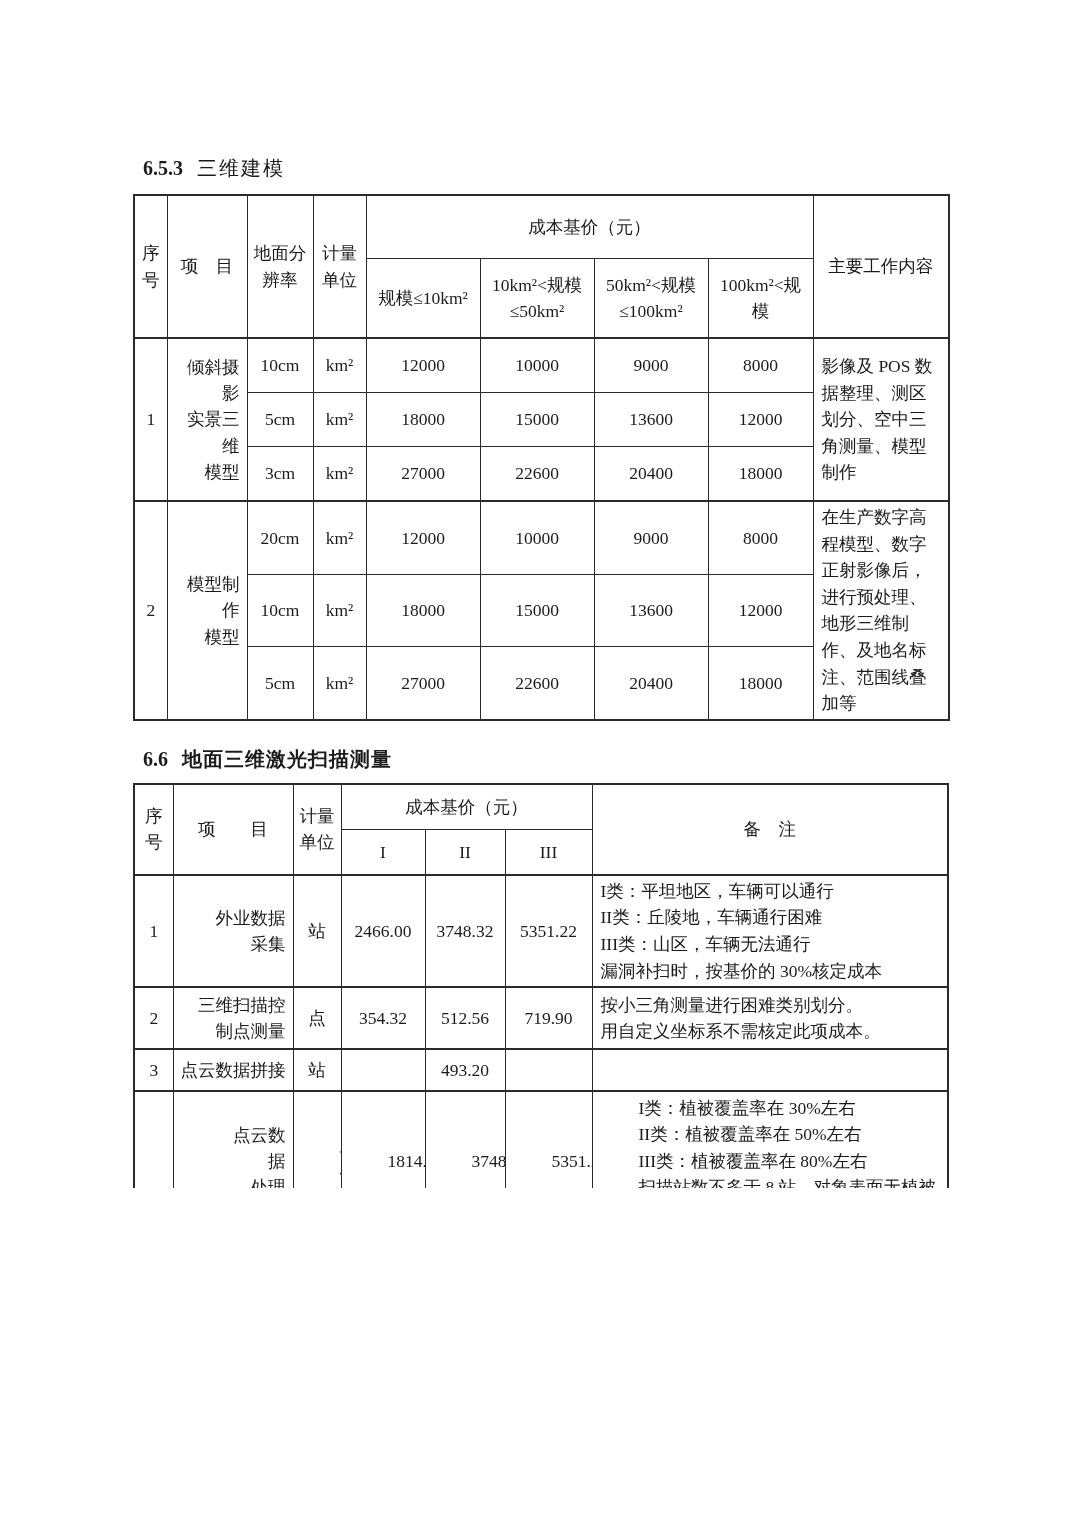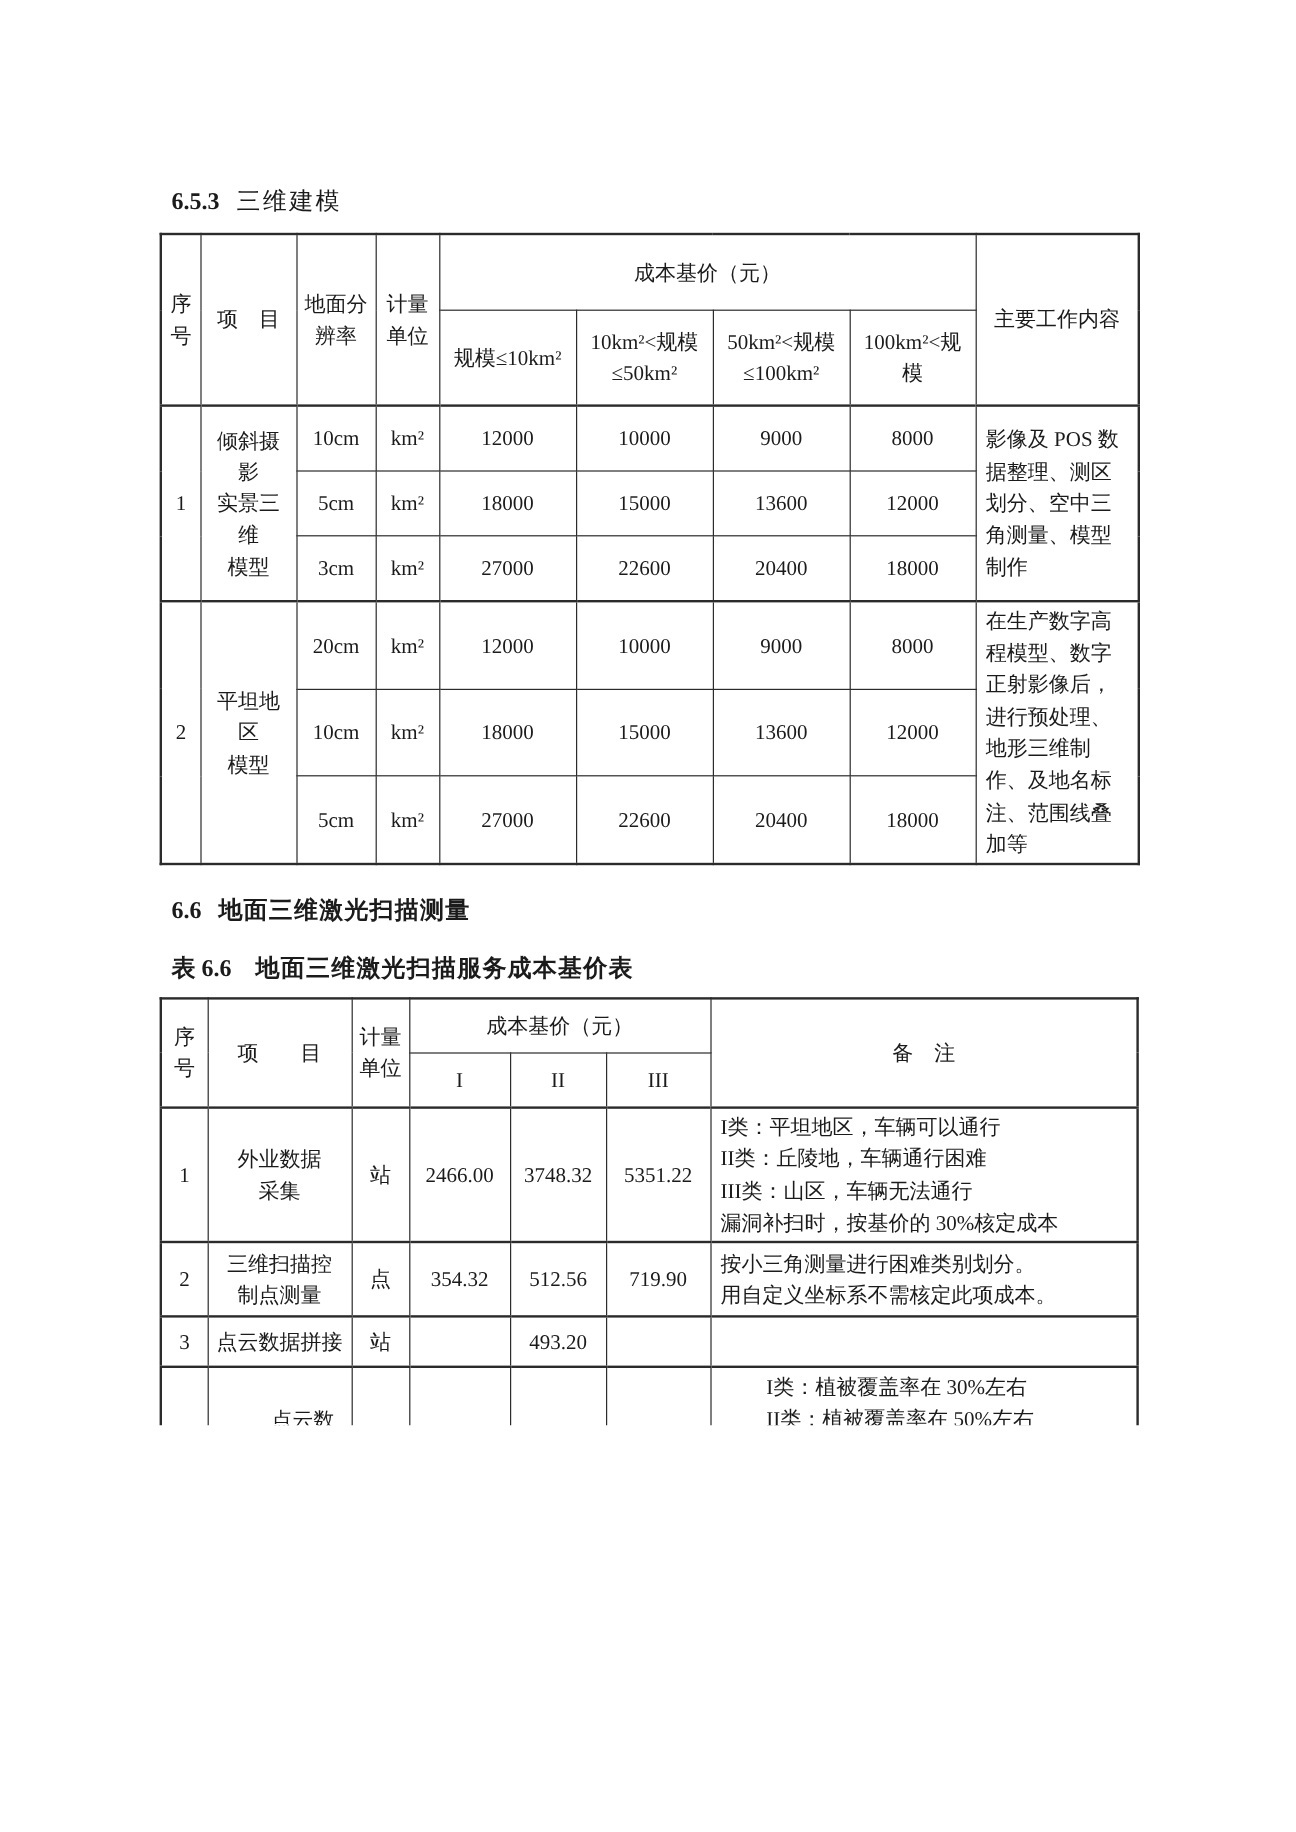--- a/index.html
+++ b/index.html
@@ -50,21 +50,21 @@
     line-height: 1.5;
     text-align: center;
     vertical-align: middle;
     padding: 2px 4px;
     white-space: pre-line;
     overflow: hidden;
   }
   .hdr-bottom { border-bottom: 2px solid #2b2b2b; }
   .thick-top  { border-top: 2px solid #2b2b2b; margin-left: 28px; }
   .cell-left {
-    text-align: center;
+    text-align: right;
     padding-left: 7px;
     padding-right: 7px;
   }
   .work-cell, .remark-cell {
     text-align: left;
     padding-left: 8px;
     padding-right: 6px;
     line-height: 1.52;
   }
   .t1 { width: 815px; }
@@ -157,21 +157,21 @@
         <td>3cm</td>
         <td>km²</td>
         <td>27000</td>
         <td>22600</td>
         <td>20400</td>
         <td>18000</td>
       </tr>
 
       <tr class="g2">
         <td rowspan="3" class="thick-top">2</td>
-        <td rowspan="3" class="thick-top cell-left">平坦地区
+        <td rowspan="3" class="thick-top cell-left">模型制作
 模型</td>
         <td class="thick-top">20cm</td>
         <td class="thick-top">km²</td>
         <td class="thick-top">12000</td>
         <td class="thick-top">10000</td>
         <td class="thick-top">9000</td>
         <td class="thick-top">8000</td>
         <td rowspan="3" class="thick-top work-cell">在生产数字高程模型、数字正射影像后，进行预处理、地形三维制作、及地名标注、范围线叠加等</td>
       </tr>
       <tr class="g2">
@@ -190,23 +190,20 @@
         <td>20400</td>
         <td>18000</td>
       </tr>
     </tbody>
       </table>
 
     <div class="heading heading-bold sec-66">
       <span class="no">6.6</span><span class="t">地面三维激光扫描测量</span>
     </div>
 
-    <div class="caption cap-66">
-      <span class="no">表 6.6</span><span class="t">地面三维激光扫描服务成本基价表</span>
-    </div>
 
     <table class="t2">
       <colgroup>
         <col style="width:39px">
           <col style="width:120px">
           <col style="width:48px">
         <col style="width:84px">
           <col style="width:80px">
           <col style="width:87px">
         <col style="width:356px">

